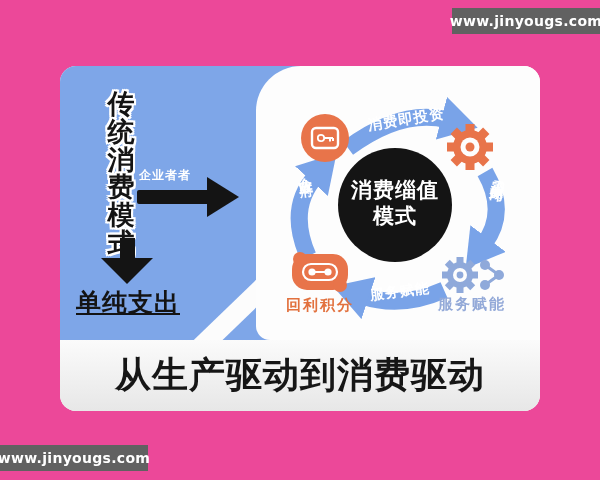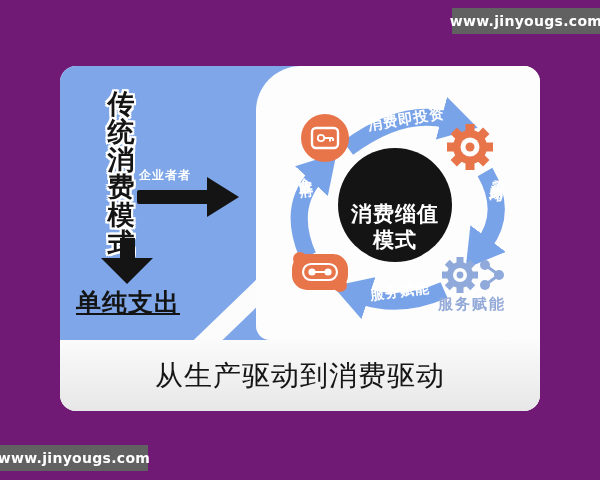--- a/index.html
+++ b/index.html
@@ -1,16 +1,16 @@
 <!DOCTYPE html>
 <html><head>
 <meta charset="utf-8">
 <style>
   html,body{margin:0;padding:0;background:#000;}
-  .stage{position:relative;width:600px;height:480px;background:#701a75;overflow:hidden;
+  .stage{position:relative;width:600px;height:480px;background:#ec4899;overflow:hidden;
          font-family:"DejaVu Sans","Liberation Sans",sans-serif;}
   
   .wm{position:absolute;background:#616161;color:#fff;font-size:14px;font-weight:bold;
       display:flex;align-items:center;justify-content:center;letter-spacing:.3px;}
   .wm-tr{top:8px;right:0;width:148px;height:26px;}
   .wm-bl{bottom:9px;left:0;width:148px;height:26px;}
   
   .card{position:absolute;left:60px;top:66px;width:480px;height:345px;background:#fcfcfc;
         border-radius:16px;overflow:hidden;}
   
@@ -38,25 +38,25 @@
   .lbl{position:absolute;color:#fff;font-weight:bold;}
   .lbl-top{left:98px;top:44px;width:104px;font-size:14.5px;transform:rotate(-9deg);letter-spacing:1px;text-align:center;}
   .lbl-bottom{left:103px;top:217px;width:82px;font-size:14px;transform:rotate(-7deg);letter-spacing:1px;text-align:center;}
   .vert{writing-mode:vertical-rl;text-orientation:upright;letter-spacing:2px;font-size:13.5px;}
   .lbl-right{left:229px;top:104px;height:88px;transform:rotate(9deg);}
   .lbl-left{left:45px;top:100px;height:92px;transform:rotate(-9deg);}
   .cap{position:absolute;font-size:15px;font-weight:bold;letter-spacing:2px;text-align:center;}
   .cap-rebate{left:14px;top:230px;width:100px;color:#e2713e;}
   .cap-service{left:166px;top:229px;width:100px;color:#93a9d8;}
   .center-text{position:absolute;left:82px;top:112px;width:114px;text-align:center;color:#fff;
-               font-weight:900;font-size:21px;line-height:1.22;letter-spacing:1px;margin-top:24px;}
+               font-weight:900;font-size:21px;line-height:1.22;letter-spacing:1px;}
   
   .footer{position:absolute;left:0;top:274px;width:480px;height:71px;
           background:linear-gradient(#fbfbfb,#e7e7e7);display:flex;align-items:center;justify-content:center;}
-  .footer-title{font-size:28px;font-weight:400;color:#161616;letter-spacing:1px;white-space:nowrap;}
+  .footer-title{font-size:36px;font-weight:700;color:#161616;letter-spacing:1px;white-space:nowrap;}
 </style>
 </head>
 <body>
 
 <div class="stage">
 
   <div class="wm wm-tr">www.jinyougs.com</div>
   <div class="wm wm-bl">www.jinyougs.com</div>
 
   <div class="card">
@@ -138,20 +138,21 @@
       <div class="center-text">
         <div>消费缁值</div>
         <div>模式</div>
       </div>
 
       <div class="lbl lbl-top">消费即投资</div>
       <div class="lbl vert lbl-right">需求侧闭环</div>
       <div class="lbl lbl-bottom">服务赋能</div>
       <div class="lbl vert lbl-left">企业政府</div>
 
+      <div class="cap cap-rebate">回利积分</div>
       <div class="cap cap-service">服务赋能</div>
     </div>
 
     <div class="footer">
       <div class="footer-title">从生产驱动到消费驱动</div>
     </div>
 
   </div>
 </div>
 

